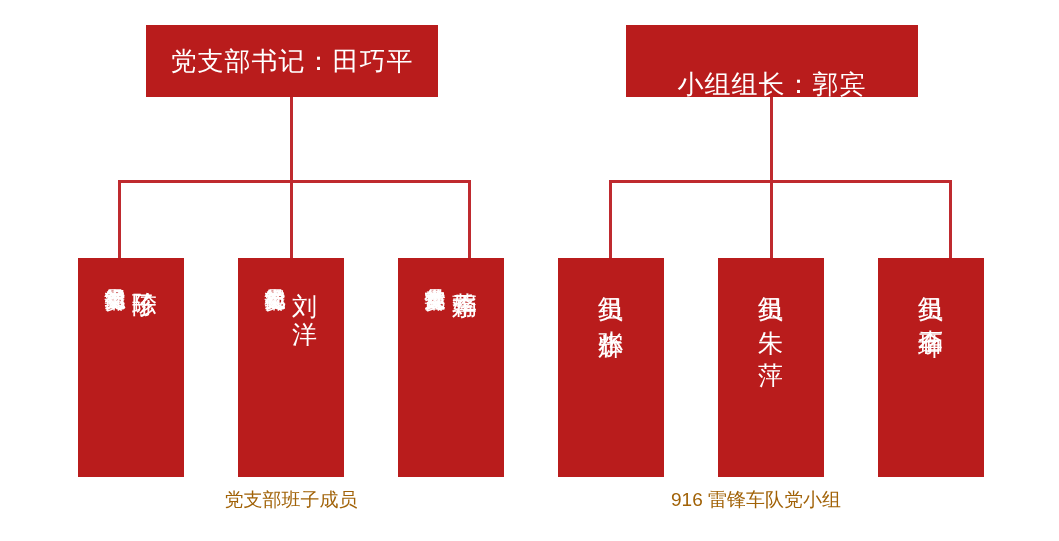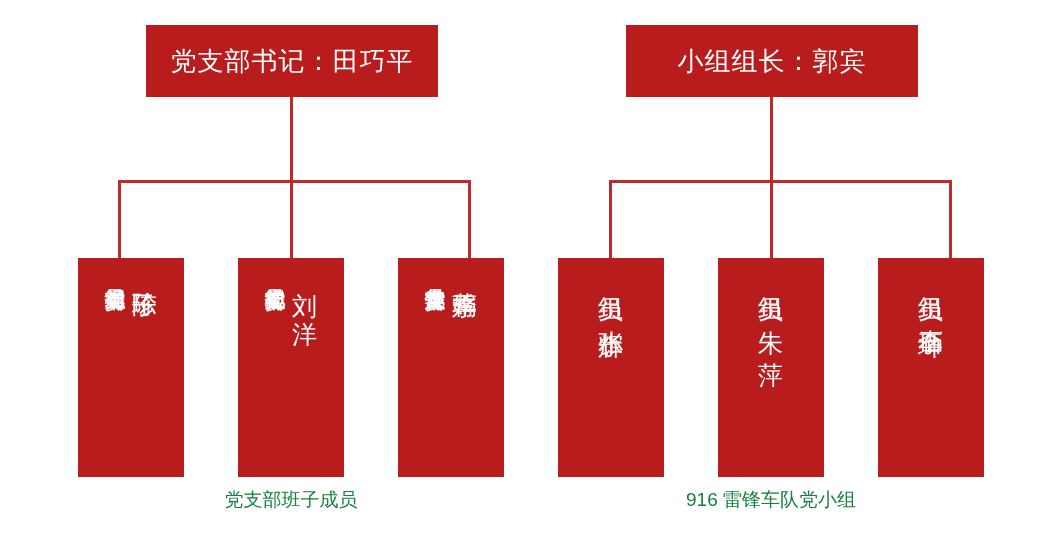--- a/index.html
+++ b/index.html
@@ -80,21 +80,21 @@
     position: absolute;
     background: #bf2a2f;
     z-index: 1;
   }
   .conn-v { width: 3px; }
   .conn-h { height: 3px; }
 
   
   .caption {
     position: absolute;
-    color: #15803d;
+    color: #a16207;
     font-size: 19px;
     white-space: nowrap;
     text-align: center;
     z-index: 2;
   }
 </style>
 </head>
 <body>
 
 <div id="chart-root">
@@ -119,21 +119,21 @@
     <span class="vtext role">党支部纪检委员</span>
   </div>
 
   <div class="node-box leaf-box" style="left:398px; top:258px; width:106px; height:219px;">
     <span class="vtext person">蒋季娟</span>
     <span class="vtext role">党支部宣传委员</span>
   </div>
 
   <div class="caption" style="left:91px; top:487px; width:400px;">党支部班子成员</div>
 
-  <div class="node-box top-box" style="left:626px; top:25px; width:292px; height:72px;">
+  <div class="node-box top-box" style="left:626px; top:25px; width:292px; height:72px;align-items:flex-end;">
     <span class="node-title">小组组长：郭宾</span>
   </div>
 
   <div class="conn conn-v" style="left:770px; top:97px; width:3px; height:84px;"></div>
   <div class="conn conn-h" style="left:609px; top:180px; width:343px; height:3px;"></div>
   <div class="conn conn-v" style="left:609px; top:180px; width:3px; height:78px;"></div>
   <div class="conn conn-v" style="left:770px; top:180px; width:3px; height:78px;"></div>
   <div class="conn conn-v" style="left:949px; top:180px; width:3px; height:78px;"></div>
 
   <div class="node-box leaf-box single" style="left:558px; top:258px; width:106px; height:219px;">
@@ -141,15 +141,15 @@
   </div>
 
   <div class="node-box leaf-box single" style="left:718px; top:258px; width:106px; height:219px;">
     <span class="vtext combined">组员 朱 萍</span>
   </div>
 
   <div class="node-box leaf-box single" style="left:878px; top:258px; width:106px; height:219px;">
     <span class="vtext combined">组员 李石坤</span>
   </div>
 
-  <div class="caption" style="left:571px; top:487px; width:400px;">916 雷锋车队党小组</div>
+  <div class="caption" style="left:556px; top:487px; width:400px;">916 雷锋车队党小组</div>
 
 </div>
 
 </body></html>

